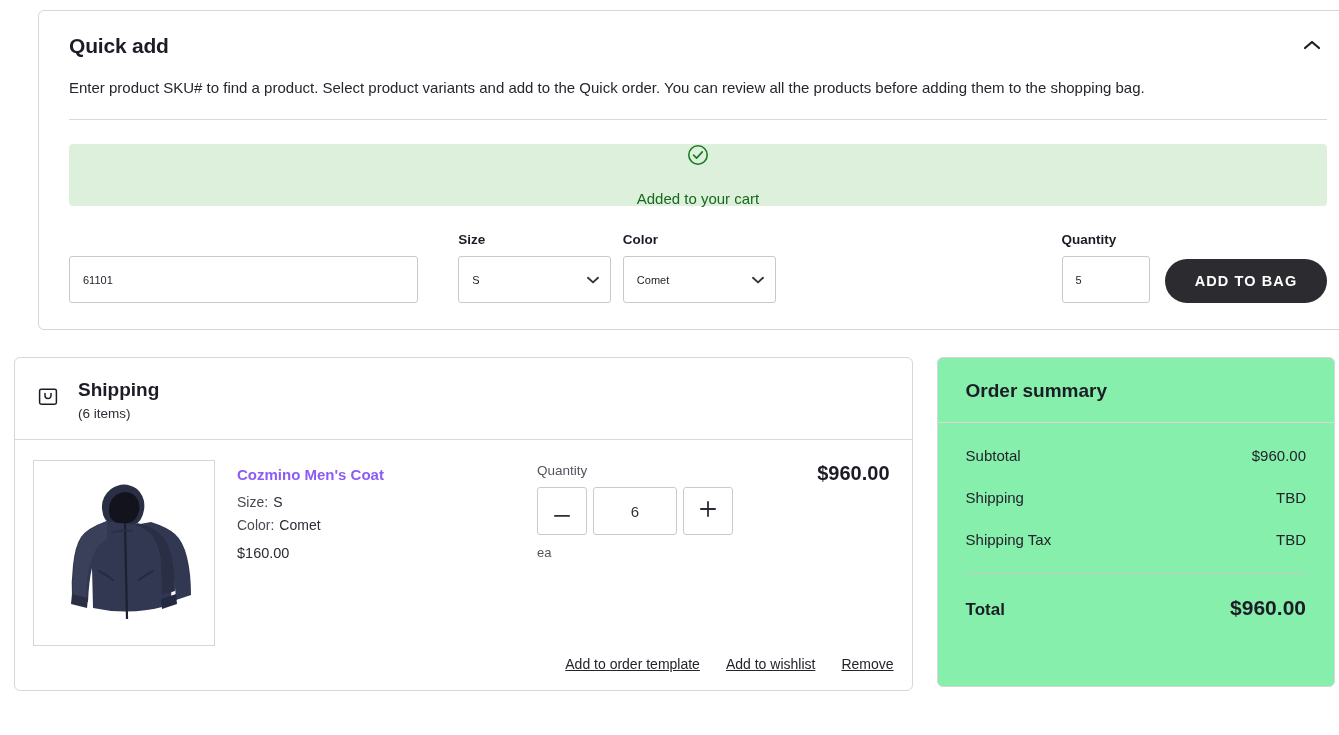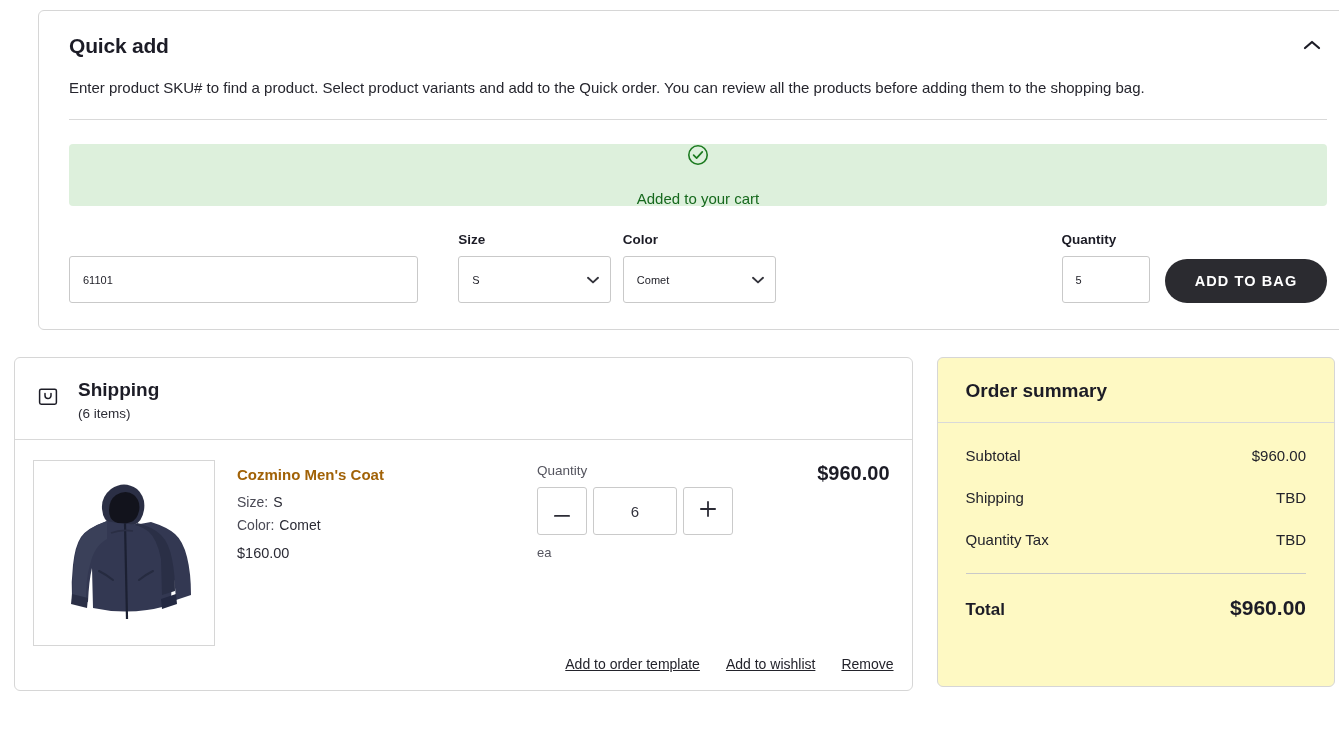--- a/index.html
+++ b/index.html
@@ -192,21 +192,21 @@
   }
   .item-info {
     margin-left: 22px;
     width: 300px;
     padding-top: 6px;
   }
   .item-name {
     font-size: 15px;
     font-weight: 700;
     margin: 0 0 11px 0;
-    color: #a16207;
+    color: #8b5cf6;
   }
   .attr {
     font-size: 14px;
     color: #4a4a55;
     margin-bottom: 7px;
   }
   .attr .av { color: #2b2b35; margin-left: 5px; }
   .item-price {
     font-size: 14.5px;
     color: #2b2b35;
@@ -269,21 +269,21 @@
   .item-links a {
     font-size: 14px;
     color: #23232b;
     text-decoration: underline;
     cursor: pointer;
   }
 
   
   .summary-card {
     width: 400px;
-    background: #fef9c3;
+    background: #86efac;
     border: 1px solid #d6d6d6;
     border-radius: 6px;
     align-self: flex-start;
     min-height: 330px;
   }
   .sum-head {
     padding: 22px 28px 20px 28px;
     border-bottom: 1px solid #d9d9d9;
   }
   .sum-title {
@@ -479,21 +479,21 @@
       <div class="sum-body">
         <div class="sum-row">
           <span>Subtotal</span>
           <span>$960.00</span>
         </div>
         <div class="sum-row">
           <span>Shipping</span>
           <span>TBD</span>
         </div>
         <div class="sum-row">
-          <span>Quantity Tax</span>
+          <span>Shipping Tax</span>
           <span>TBD</span>
         </div>
         <div class="sum-sep"></div>
         <div class="sum-total">
           <span class="tl">Total</span>
           <span class="tv">$960.00</span>
         </div>
       </div>
     </aside>
   </div>

